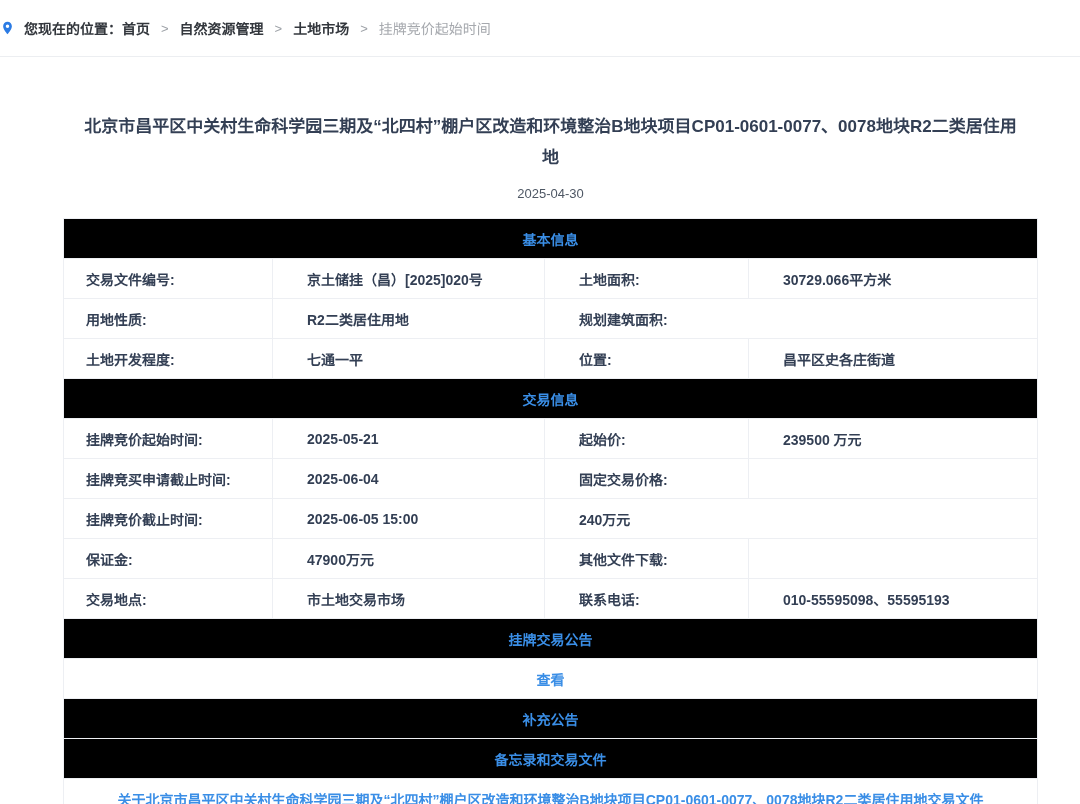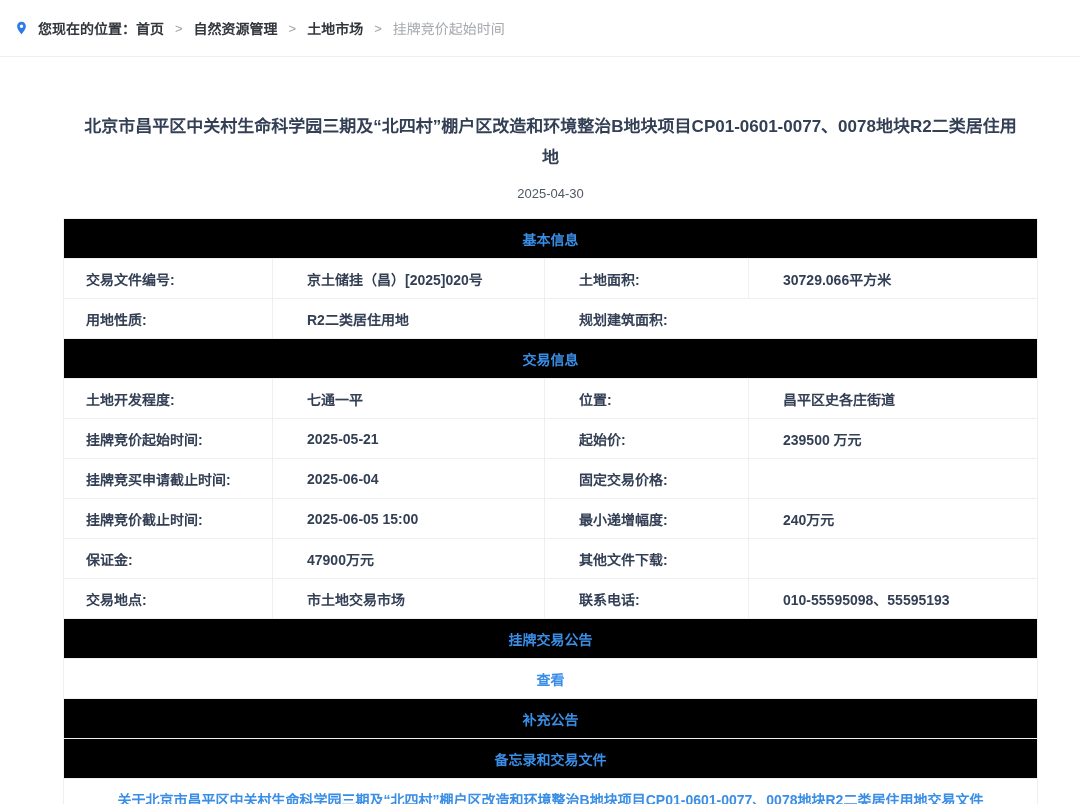--- a/index.html
+++ b/index.html
@@ -4,21 +4,21 @@
 <style>
   * { margin: 0; padding: 0; box-sizing: border-box; }
   html, body { width: 1080px; height: 804px; overflow: hidden; background: #ffffff; }
   body { font-family: "Liberation Sans", "DejaVu Sans", sans-serif; }
 
   
   .breadcrumb-bar {
     height: 57px;
     display: flex;
     align-items: center;
-    padding-left: 14px;
+    padding-left: 0;
     border-bottom: 1px solid #eceef1;
   }
   .pin-icon { width: 15px; height: 18px; margin-right: 9px; flex: 0 0 auto; }
   .crumb-prefix { font-size: 14px; font-weight: 700; color: #33373d; }
   .crumb-item { font-size: 14px; font-weight: 700; color: #33373d; cursor: pointer; }
   .crumb-item.current { color: #a6a9ae; font-weight: 400; cursor: default; }
   .crumb-sep { font-size: 13px; color: #9da1a7; margin: 0 11px; font-weight: 400; }
 
   
   .content { width: 975px; margin-left: 63px; }
@@ -94,45 +94,44 @@
         <div class="cell">交易文件编号:</div>
         <div class="cell">京土储挂（昌）[2025]020号</div>
         <div class="cell">土地面积:</div>
         <div class="cell">30729.066平方米</div>
       </div>
       <div class="row fields">
         <div class="cell">用地性质:</div>
         <div class="cell">R2二类居住用地</div>
         <div class="cell">规划建筑面积:</div>
       </div>
-      <div class="row section">
-        <div class="cell">交易信息</div>
-      </div>
       <div class="row fields">
         <div class="cell">土地开发程度:</div>
         <div class="cell">七通一平</div>
         <div class="cell">位置:</div>
         <div class="cell">昌平区史各庄街道</div>
+      </div>
+      <div class="row section">
+        <div class="cell">交易信息</div>
       </div>
       <div class="row fields">
         <div class="cell">挂牌竞价起始时间:</div>
         <div class="cell">2025-05-21</div>
         <div class="cell">起始价:</div>
         <div class="cell">239500 万元</div>
       </div>
       <div class="row fields">
         <div class="cell">挂牌竞买申请截止时间:</div>
         <div class="cell">2025-06-04</div>
         <div class="cell">固定交易价格:</div>
         <div class="cell"></div>
       </div>
       <div class="row fields">
         <div class="cell">挂牌竞价截止时间:</div>
         <div class="cell">2025-06-05 15:00</div>
-        <div class="cell">最小递增幅度:</div>
         <div class="cell">240万元</div>
       </div>
       <div class="row fields">
         <div class="cell">保证金:</div>
         <div class="cell">47900万元</div>
         <div class="cell">其他文件下载:</div>
         <div class="cell"></div>
       </div>
       <div class="row fields">
         <div class="cell">交易地点:</div>

